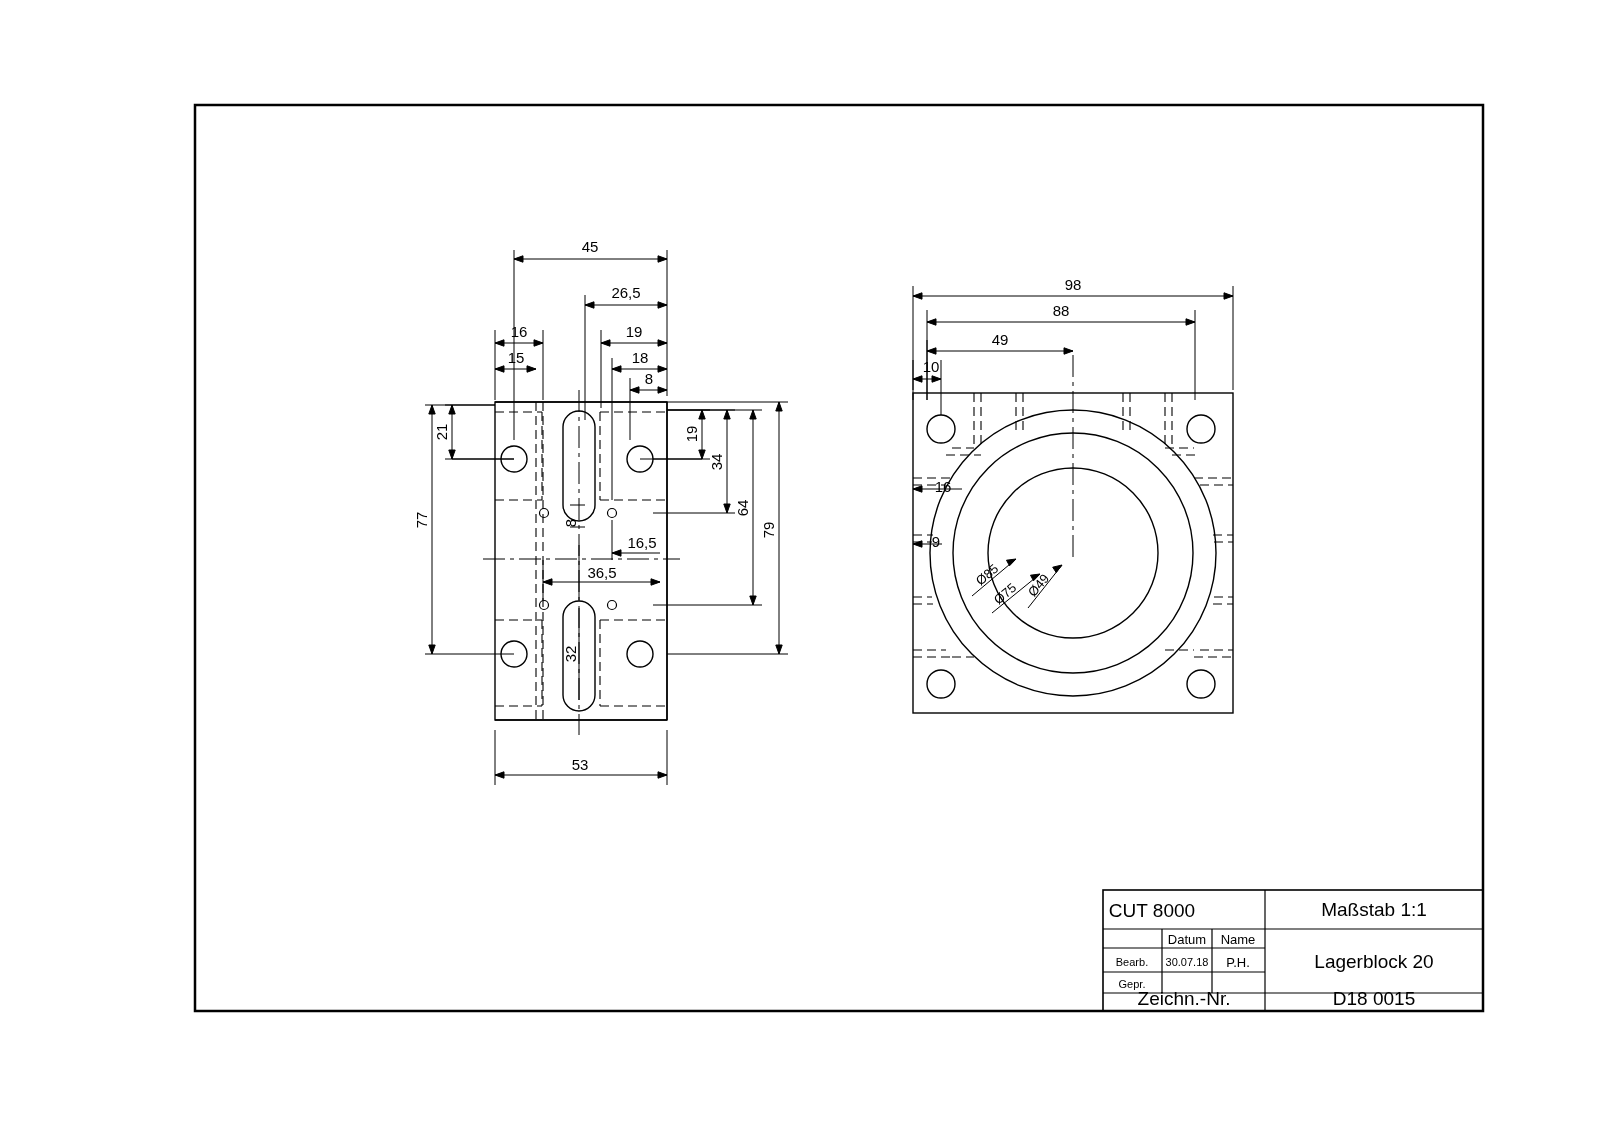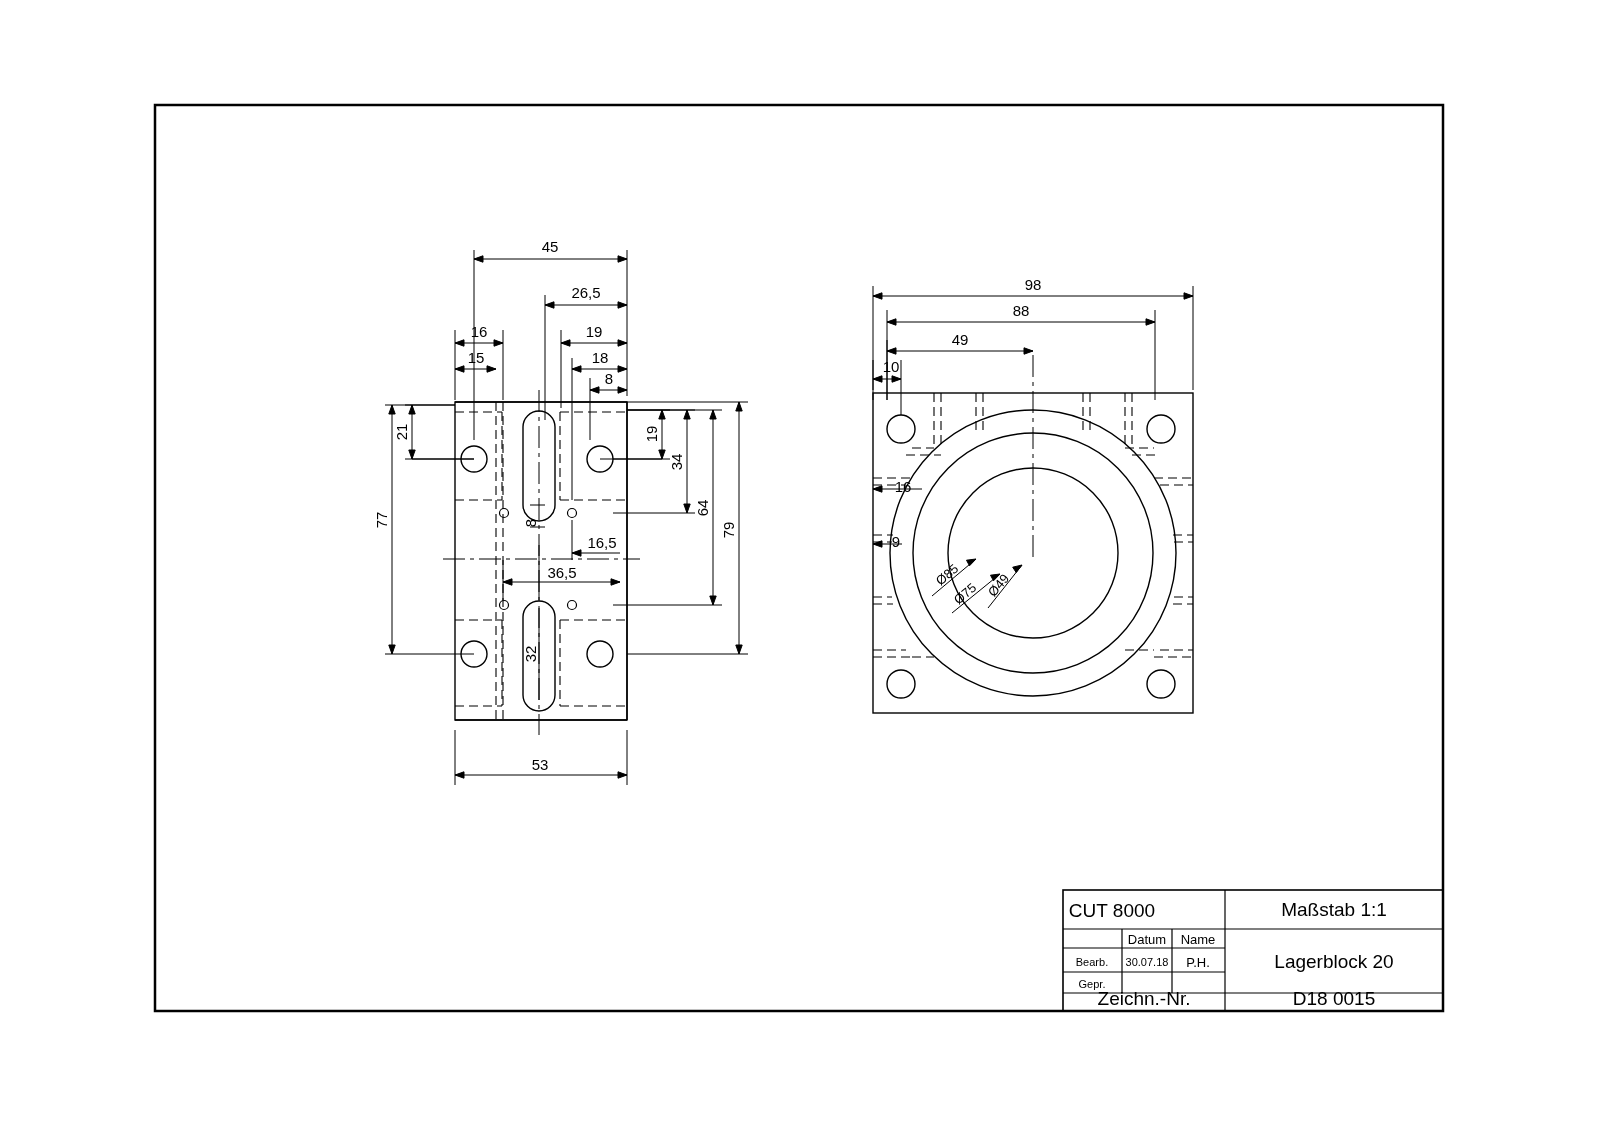--- a/index.html
+++ b/index.html
@@ -14,20 +14,21 @@
     color: #000000;
     position: relative;
     overflow: hidden;
   }
   #sheet {
     position: absolute;
     left: 0;
     top: 0;
     width: 1288px;
     height: 1144px;
+    padding-left: 40px;
   }
   svg text {
     font-family: "Liberation Sans", sans-serif;
     fill: #000;
   }
   .dim-txt { font-size: 15px; }
   .dia-txt { font-size: 13px; }
   .tb-txt  { font-size: 19px; }
   .tb-small{ font-size: 11px; }
   .tb-mid  { font-size: 13px; }

